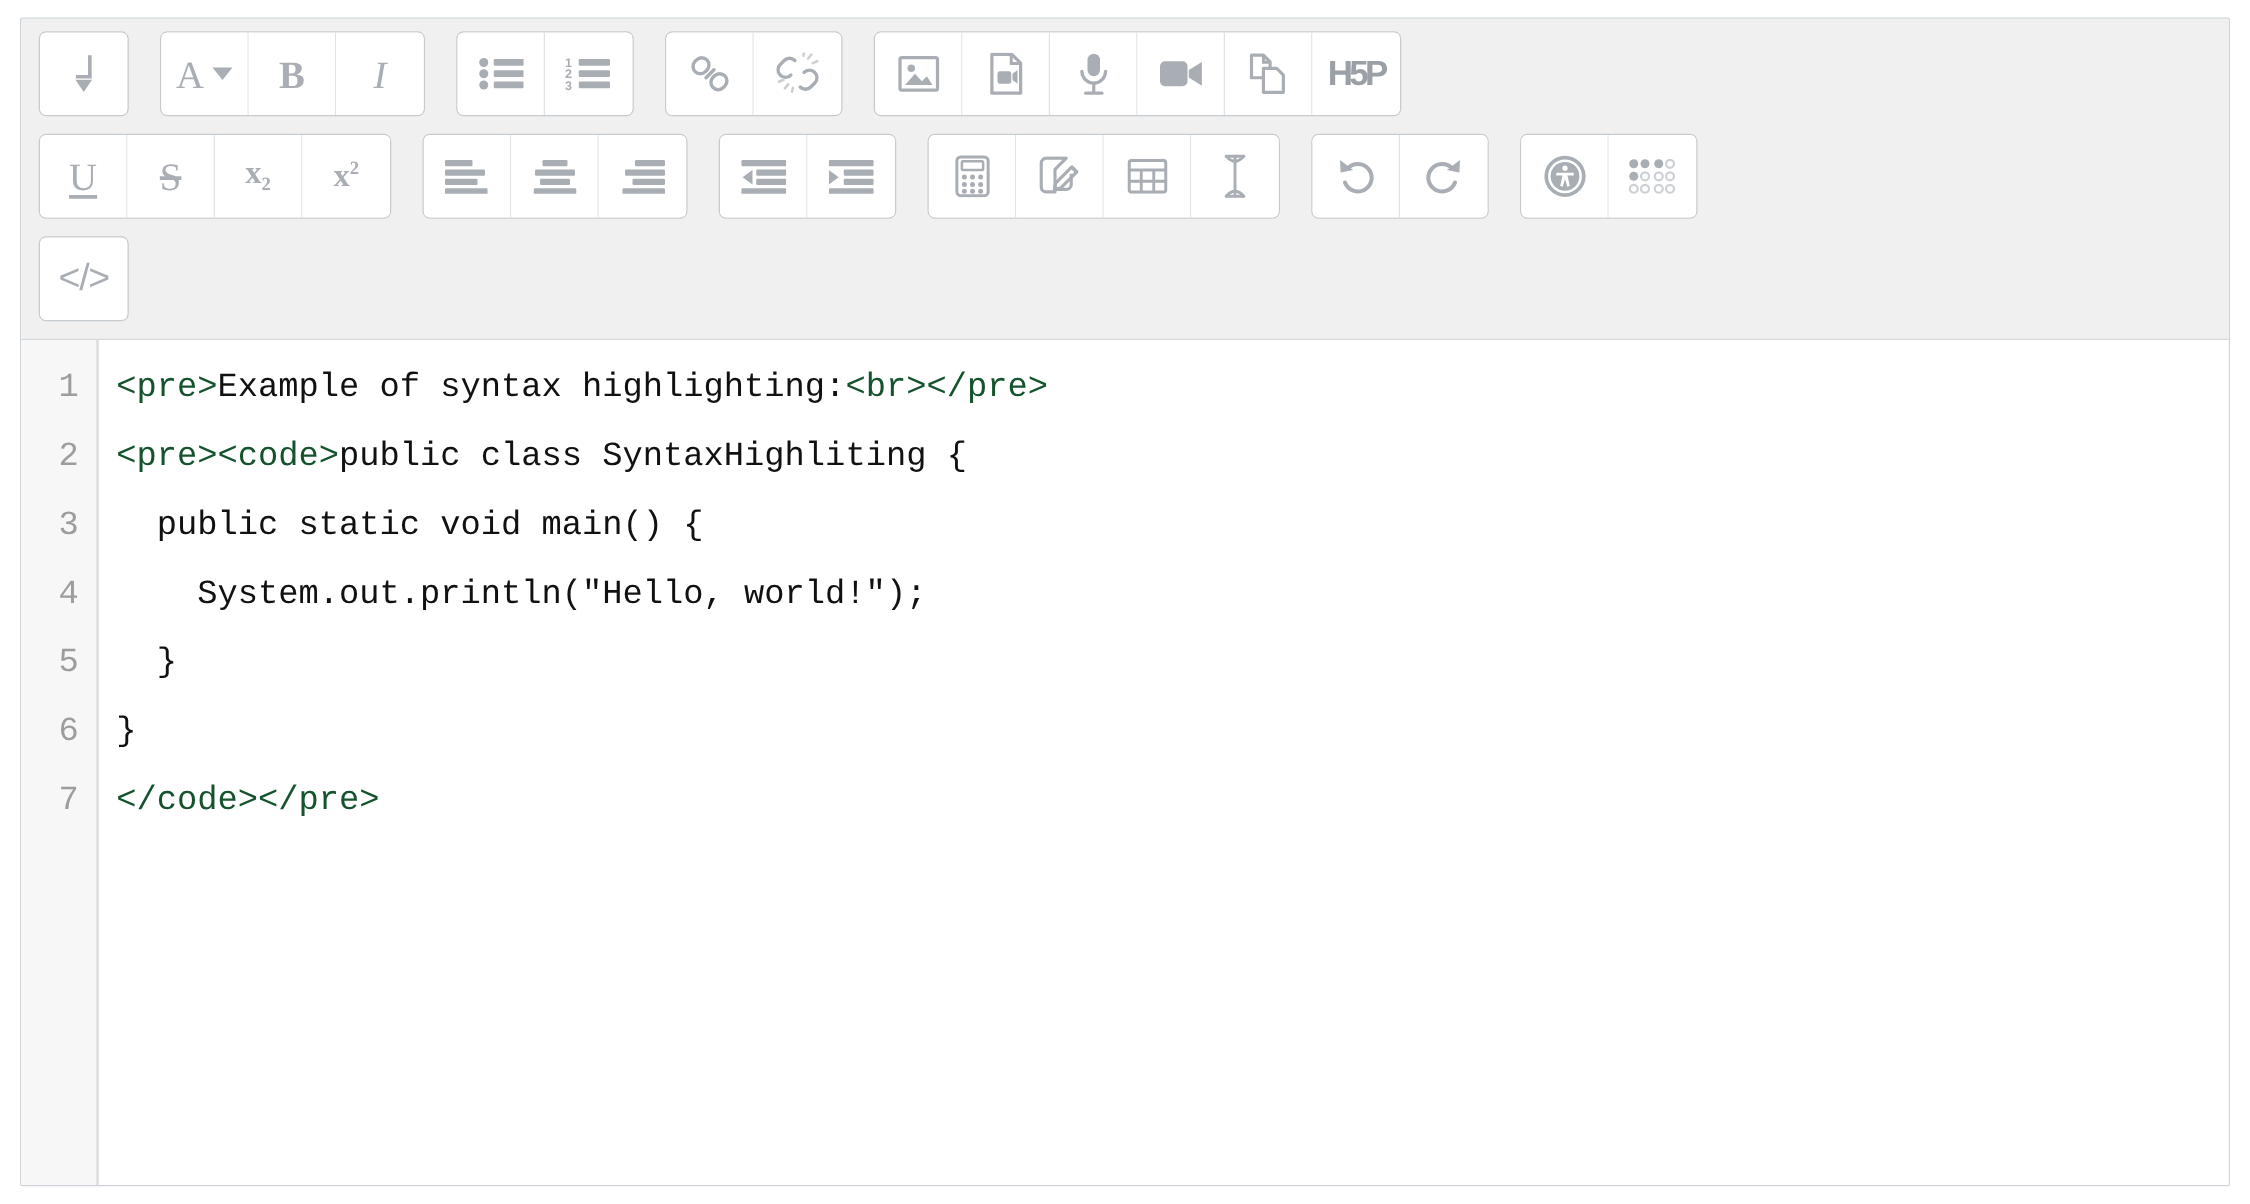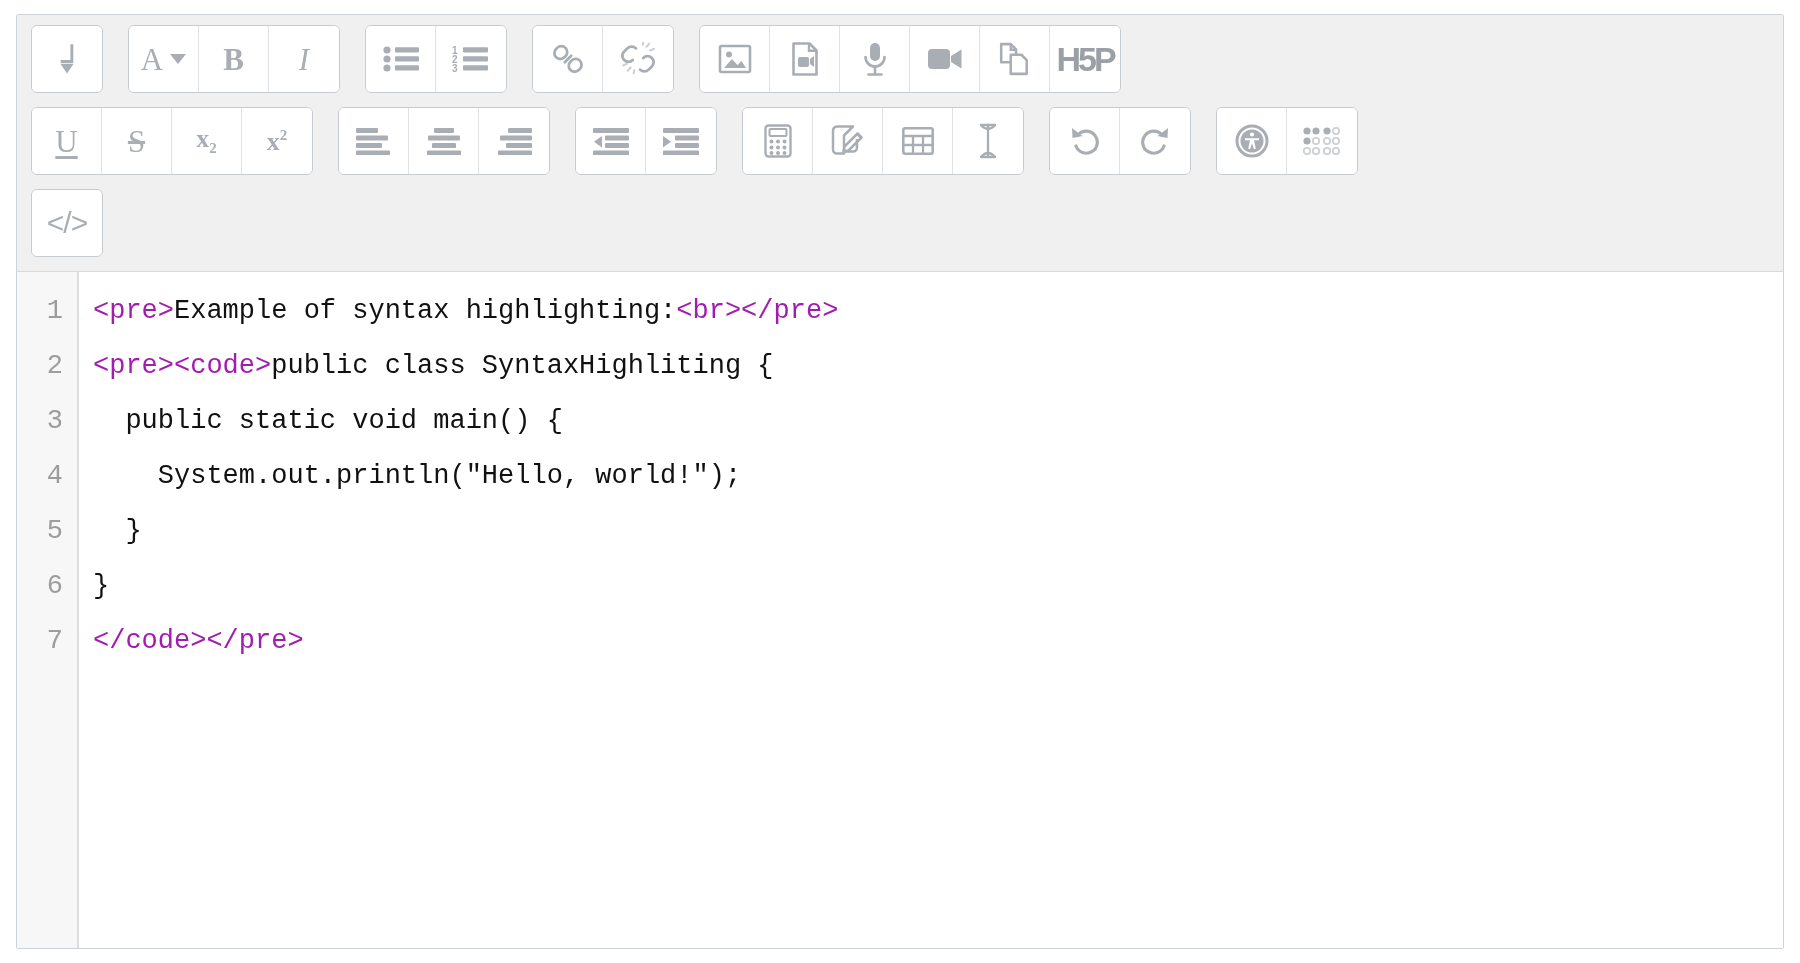--- a/index.html
+++ b/index.html
@@ -87,21 +87,21 @@
     border-right: 8px solid transparent;
     border-top: 10px solid #a9aeb4;
     margin-left: 7px;
   }
   .with-caret { display: flex; align-items: center; }
 
   
   .h5p-mark {
     font-family: "Liberation Sans", sans-serif;
     font-weight: bold;
-    font-size: 34px;
+    font-size: 28px;
     color: #9aa0a6;
     letter-spacing: -3px;
   }
 
   
   .code-area {
     flex: 1;
     display: flex;
     background: #ffffff;
     overflow: hidden;
@@ -121,21 +121,21 @@
   }
   .gutter div { height: 55px; }
   .code-lines {
     padding: 12px 0 0 14px;
     flex: 1;
     overflow: hidden;
     white-space: pre;
     color: #111111;
   }
   .code-lines .ln { height: 55px; }
-  .tag { color: #a21caf; }
+  .tag { color: #14532d; }
 </style>
 </head>
 <body>
 
 <div id="app">
   <div class="editor-frame">
 
     <div class="toolbar">
 
       <div class="toolbar-row">

